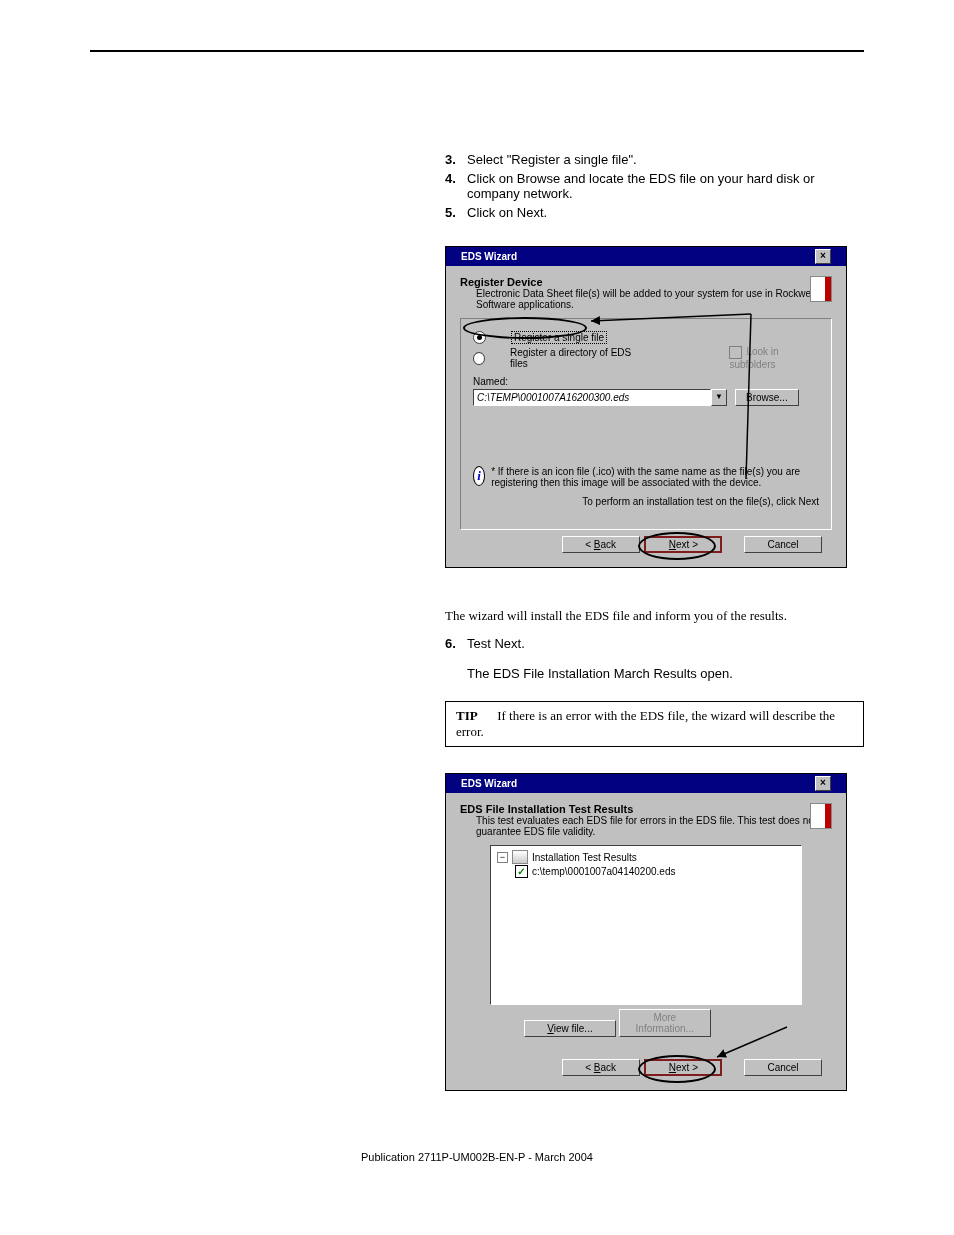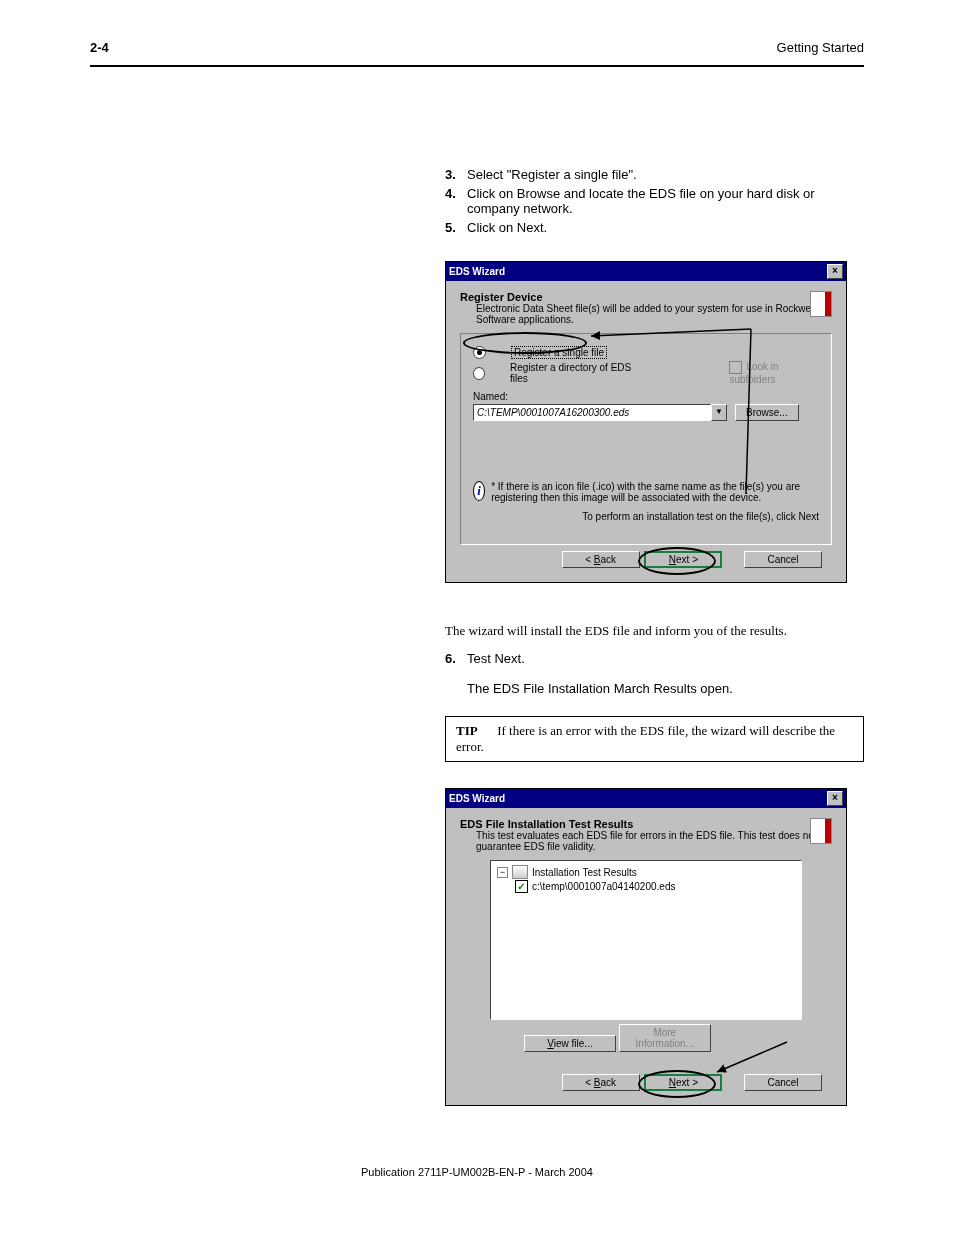--- a/index.html
+++ b/index.html
@@ -63,21 +63,21 @@
     border: 1px solid #000;
     background: #c0c0c0;
     font-family: "MS Sans Serif", Tahoma, sans-serif;
     font-size: 10px;
     color: #000;
   }
   .titlebar {
     background: #000080;
     color: #fff;
     font-weight: bold;
-    padding: 2px 3px;
+    padding: 2px 15px;
     display: flex;
     justify-content: space-between;
     align-items: center;
   }
   .close-x {
     width: 14px; height: 13px;
     background: #c0c0c0;
     border: 1px solid #fff;
     border-right-color: #404040;
     border-bottom-color: #404040;
@@ -148,21 +148,21 @@
   .btn {
     border:1px solid #fff;
     border-right-color:#404040;
     border-bottom-color:#404040;
     background:#c0c0c0;
     padding: 2px 10px;
     font-size:10px;
     display:inline-block;
     text-align:center;
   }
-  .btn.default { border: 2px solid #15803d; padding: 1px 9px; }
+  .btn.default { border: 2px solid #7f1d1d; padding: 1px 9px; }
   .btn .u { text-decoration: underline; }
   .info-row {
     display:flex; align-items:flex-start; gap:6px;
     margin-top: 60px;
     font-size:10px;
   }
   .info-icon {
     width:18px; height:18px; border-radius:50%;
     background:#fff; border:1px solid #000;
     display:flex; align-items:center; justify-content:center;
@@ -215,24 +215,20 @@
     text-align:center;
     font-family: Arial, sans-serif;
     font-size: 11px;
     margin-top: 60px;
   }
 </style>
 </head>
 <body>
 
 <div class="page">
-  <div class="header-row">
-    <span class="header-left">2-4</span>
-    <span>Getting Started</span>
-  </div>
   <div class="header-line"></div>
 
   <div class="instr-block">
     <div class="step-line">
         <span class="step-num">3.</span>
         <span class="step-text">Select "Register a single file".</span>
       </div>
     <div class="step-line">
         <span class="step-num">4.</span>
         <span class="step-text">Click on Browse and locate the EDS file on your hard disk or company network.</span>

